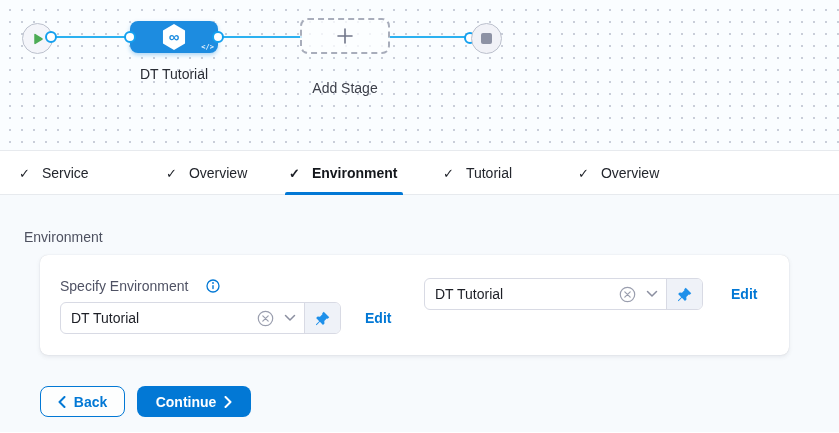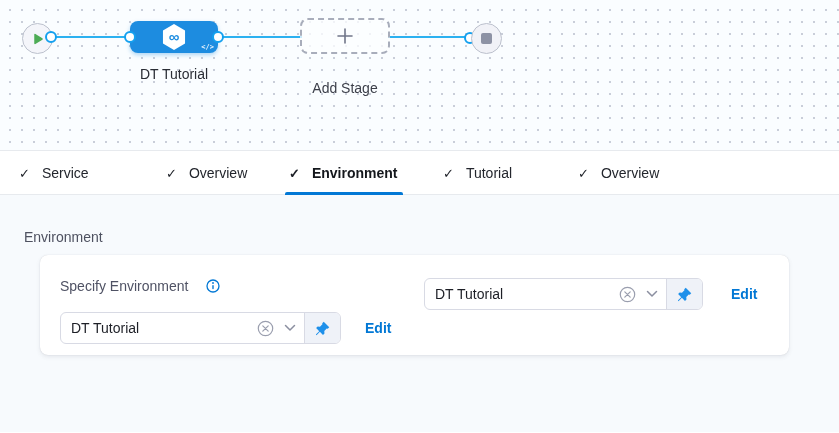--- a/index.html
+++ b/index.html
@@ -50,21 +50,21 @@
           height:3px; background:#0278d5; border-radius:2px 2px 0 0; }
 
   
   .section { width:839px; height:237px; background:#f7fafd; padding:34px 24px 0 24px; }
   .section-heading { font-size:14px; color:#4e5160; }
   .card { margin:10px 0 0 16px; width:749px; height:100px; background:#fff;
           border-radius:8px; box-shadow:0 0 1px rgba(40,41,61,.2), 0 2px 4px rgba(96,97,112,.12);
           display:flex; padding:23px 0 0 20px; }
   .field { display:flex; flex-direction:column; }
   .field.f1 { width:364px; }
-  .label-row { display:flex; align-items:center; gap:18px; margin-bottom:18px; }
+  .label-row { display:flex; align-items:center; gap:18px; margin-bottom:8px; }
   .field-label { font-size:14px; color:#4f5264; }
   .control-row { display:flex; align-items:center; }
   .input-group { display:flex; align-items:stretch; height:32px; width:281px;
           border:1px solid #d8dae4; border-radius:6px; background:#fff; overflow:hidden; }
   .input-main { flex:1; display:flex; align-items:center; padding:0 8px 0 10px; cursor:text; }
   .input-value { flex:1; font-size:14px; color:#1d1f26; }
   .icon-btn { display:flex; align-items:center; justify-content:center; cursor:pointer; }
   .pin-segment { width:36px; background:#eff2f8; border-left:1px solid #d8dae4;
           display:flex; align-items:center; justify-content:center; cursor:pointer; }
   .edit-link { font-size:14px; font-weight:bold; color:#0278d5; cursor:pointer; }
@@ -204,14 +204,26 @@
             </svg>
           </div>
         </div>
         <span class="edit-link">Edit</span>
       </div>
     </div>
 
   </div>
 
   <div class="footer">
+    <button class="btn btn-back">
+      <svg width="8" height="12" viewBox="0 0 8 12">
+        <path d="M6.5 1 L1.5 6 L6.5 11" fill="none" stroke="#0278d5" stroke-width="2" stroke-linecap="round" stroke-linejoin="round"></path>
+      </svg>
+      <span>Back</span>
+    </button>
+    <button class="btn btn-continue">
+      <span>Continue</span>
+      <svg width="8" height="12" viewBox="0 0 8 12">
+        <path d="M1.5 1 L6.5 6 L1.5 11" fill="none" stroke="#ffffff" stroke-width="2" stroke-linecap="round" stroke-linejoin="round"></path>
+      </svg>
+    </button>
   </div>
 </div>
 
 </body></html>

